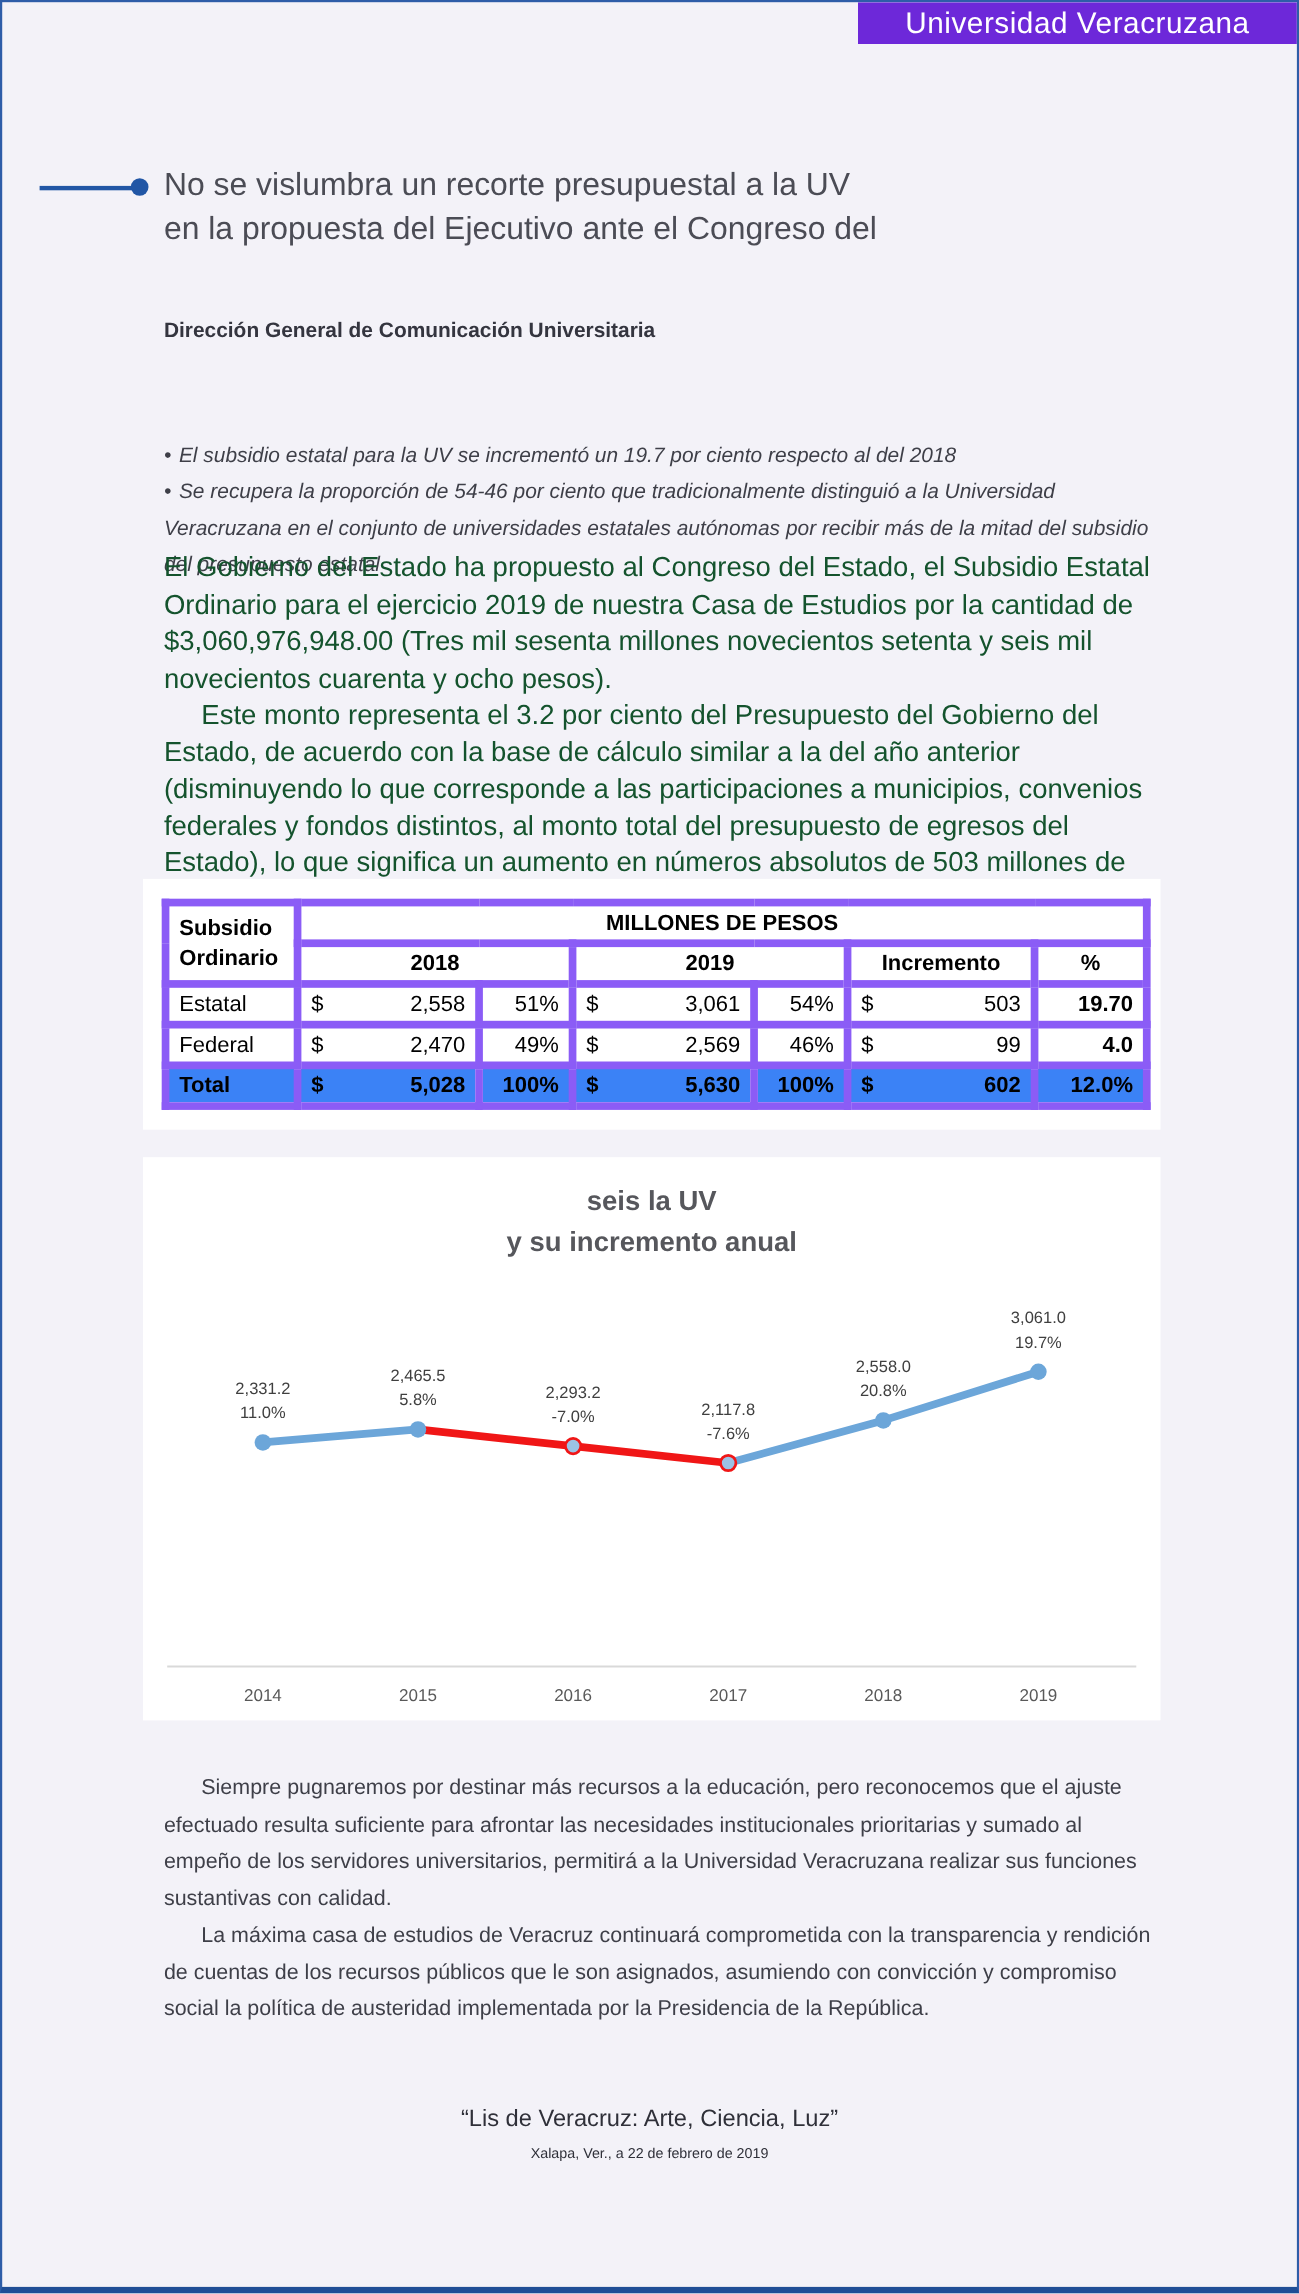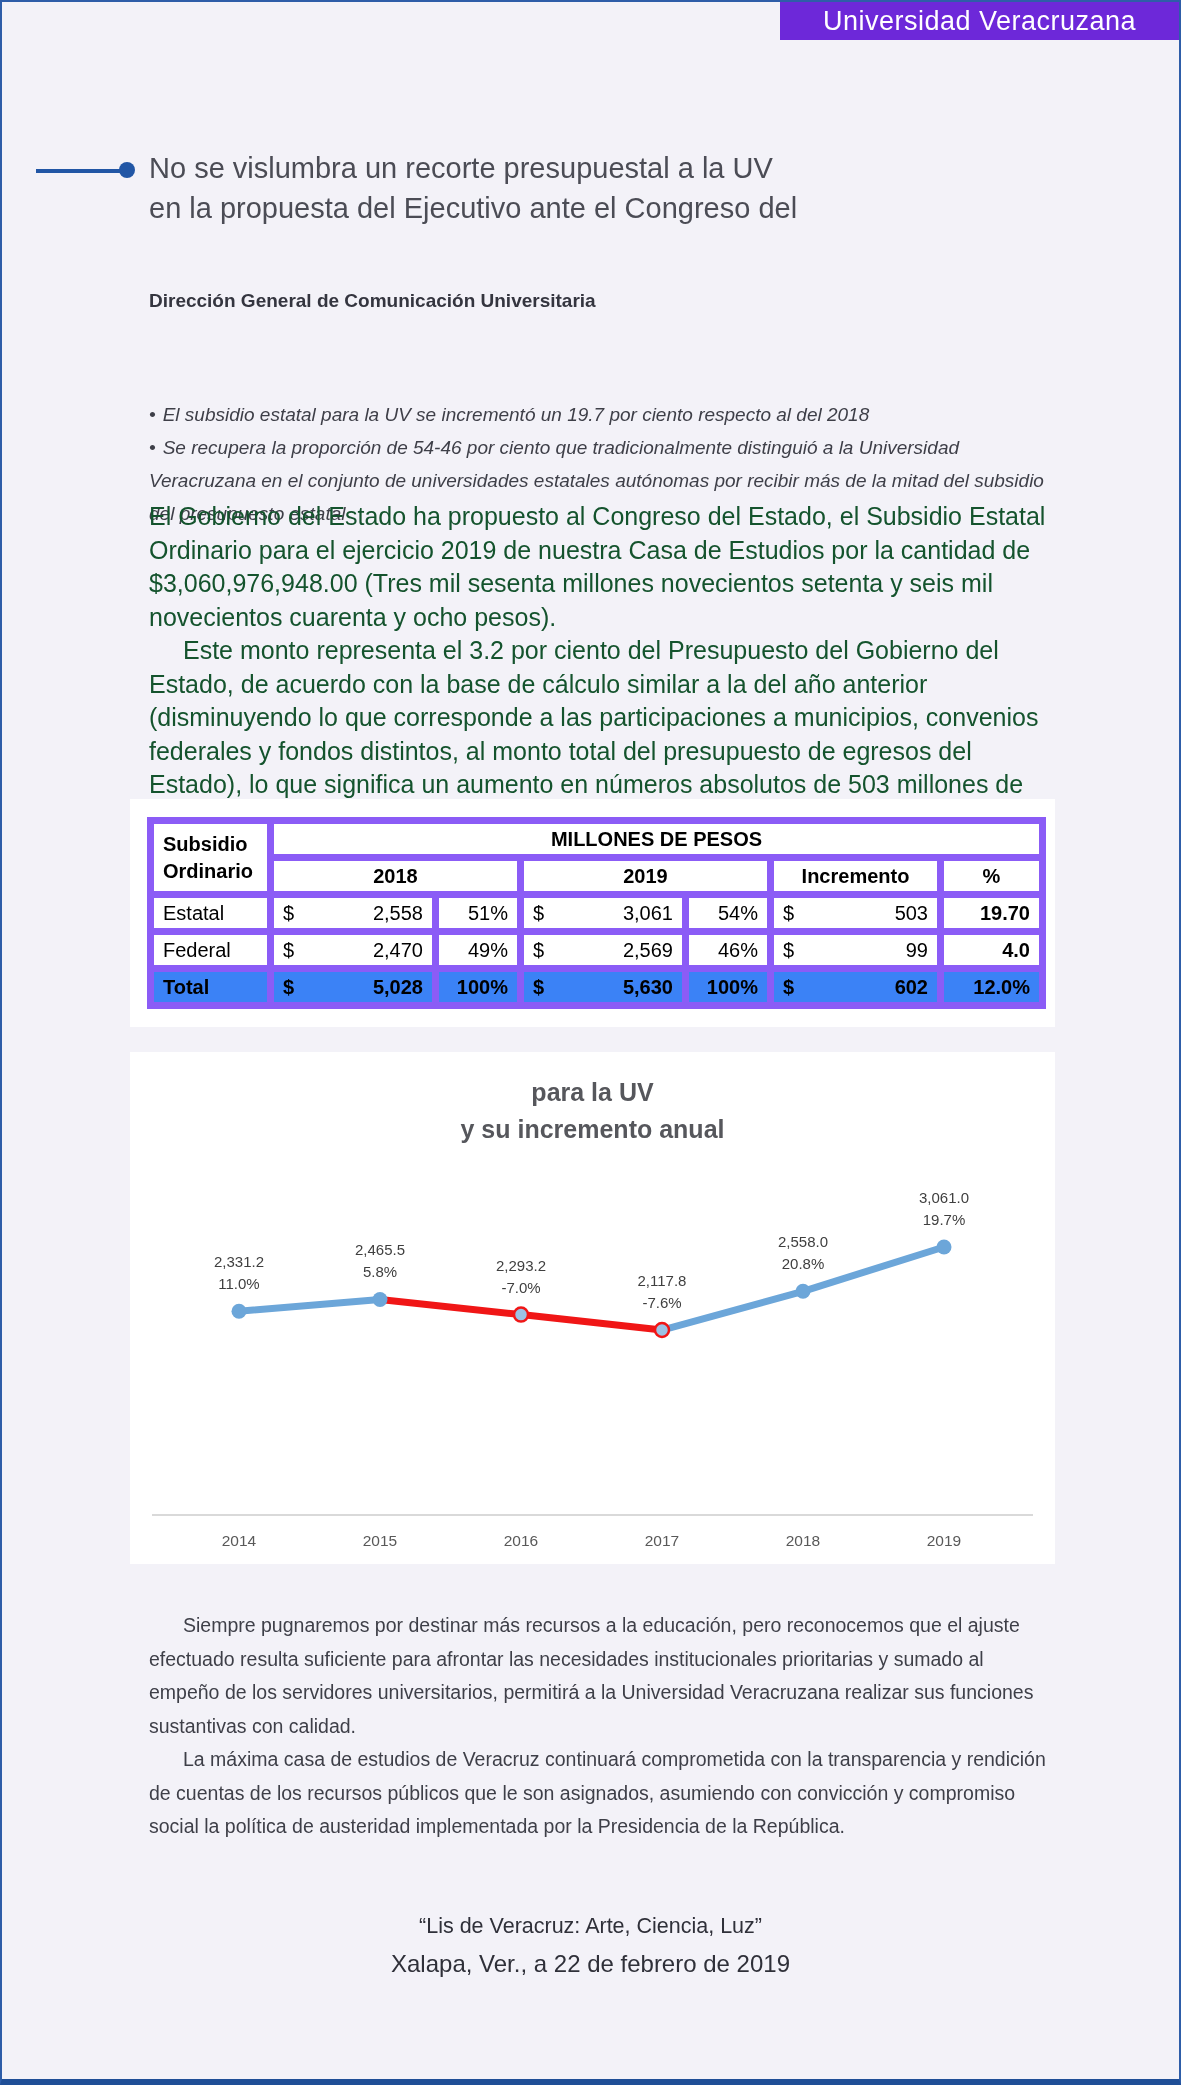--- a/index.html
+++ b/index.html
@@ -56,21 +56,21 @@
   .chart-title{position:absolute;top:22px;left:0;right:0;text-align:center;
     font-weight:bold;font-size:25px;line-height:37px;color:#56575C;}
   .chart-title span{display:block;}
   svg.plot{position:absolute;left:0;top:0;width:925px;height:512px;pointer-events:none;}
   
   .closing{position:absolute;left:147px;top:1607px;width:908px;
     font-size:19.5px;line-height:33.5px;color:#3E3F48;}
   .quote{position:absolute;left:0;right:0;top:1912px;text-align:center;
     font-size:21.5px;color:#2F3039;}
   .dateline{position:absolute;left:0;right:0;top:1948px;text-align:center;
-    font-size:24px;color:#2F3039;}
+    font-size:13px;color:#2F3039;}
 </style>
 </head>
 <body>
 
 <div class="page">
 
   <div class="brand-bar">
     <span>Universidad Veracruzana</span>
   </div>
 
@@ -149,21 +149,21 @@
         <td class="pct">100%</td>
         <td class="amt"><span class="cur">$</span><span>602</span></td>
         <td class="pct-final">12.0%</td>
       </tr>
       </tbody>
     </table>
   </div>
 
   <div class="panel chart-panel">
     <div class="chart-title">
-      <span>para la UV</span>
+      <span>seis la UV</span>
       <span>y su incremento anual</span>
     </div>
     <svg id="plot" class="plot" viewBox="0 0 925 512">
         <line x1="22" y1="463" x2="903" y2="463" stroke="#D9D9D9" stroke-width="2"></line>
         <text x="109" y="494" text-anchor="middle" font-size="15.5" fill="#595959">2014</text>
         <text x="250" y="494" text-anchor="middle" font-size="15.5" fill="#595959">2015</text>
         <text x="391" y="494" text-anchor="middle" font-size="15.5" fill="#595959">2016</text>
         <text x="532" y="494" text-anchor="middle" font-size="15.5" fill="#595959">2017</text>
         <text x="673" y="494" text-anchor="middle" font-size="15.5" fill="#595959">2018</text>
         <text x="814" y="494" text-anchor="middle" font-size="15.5" fill="#595959">2019</text>

